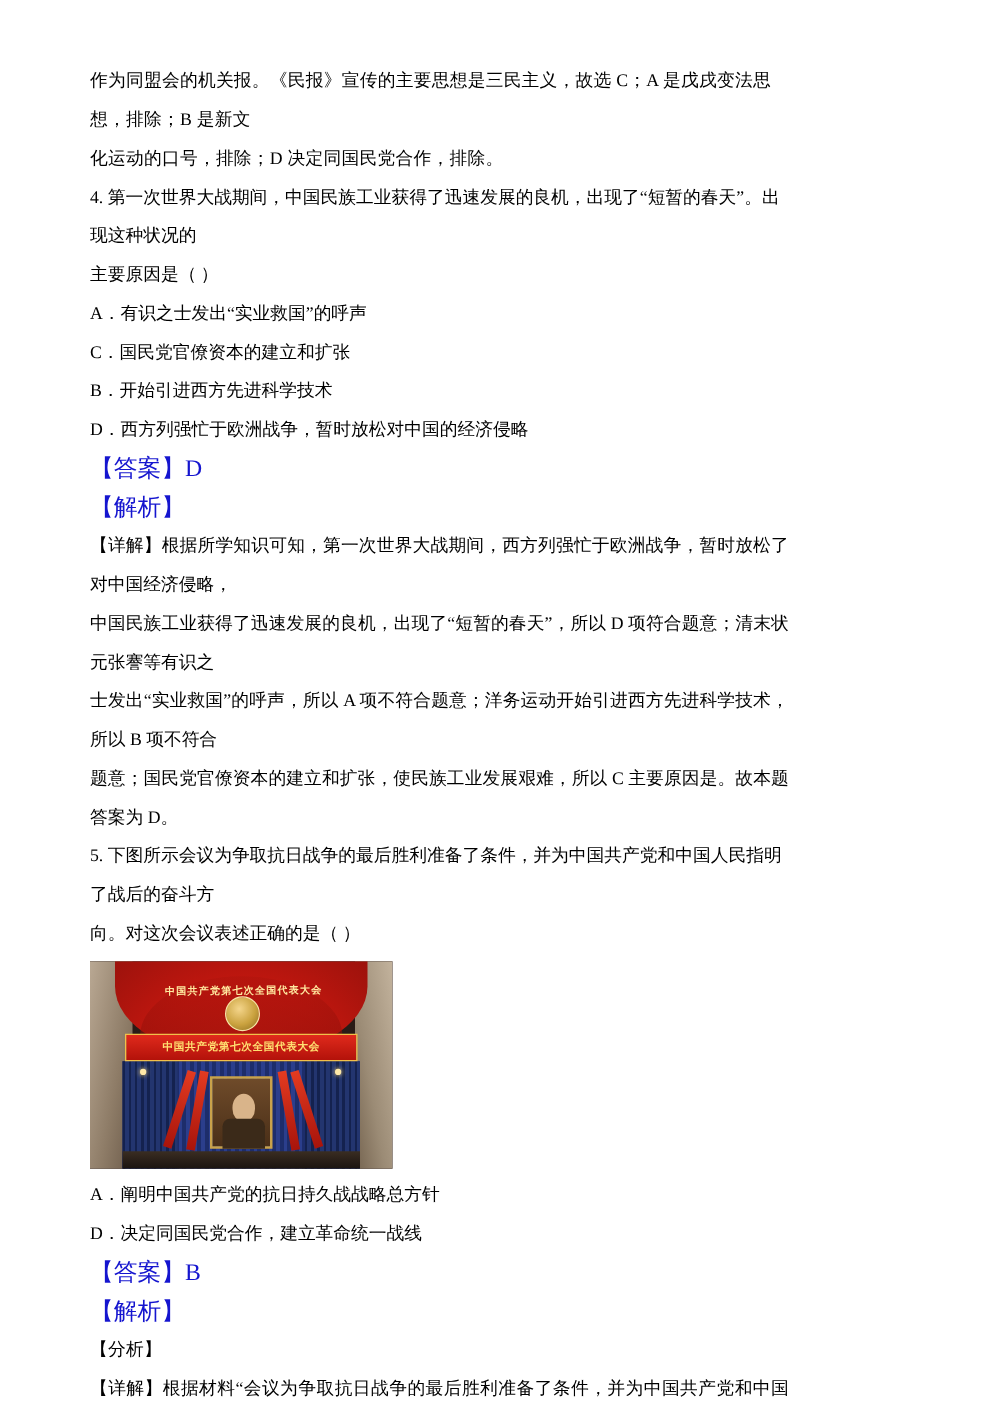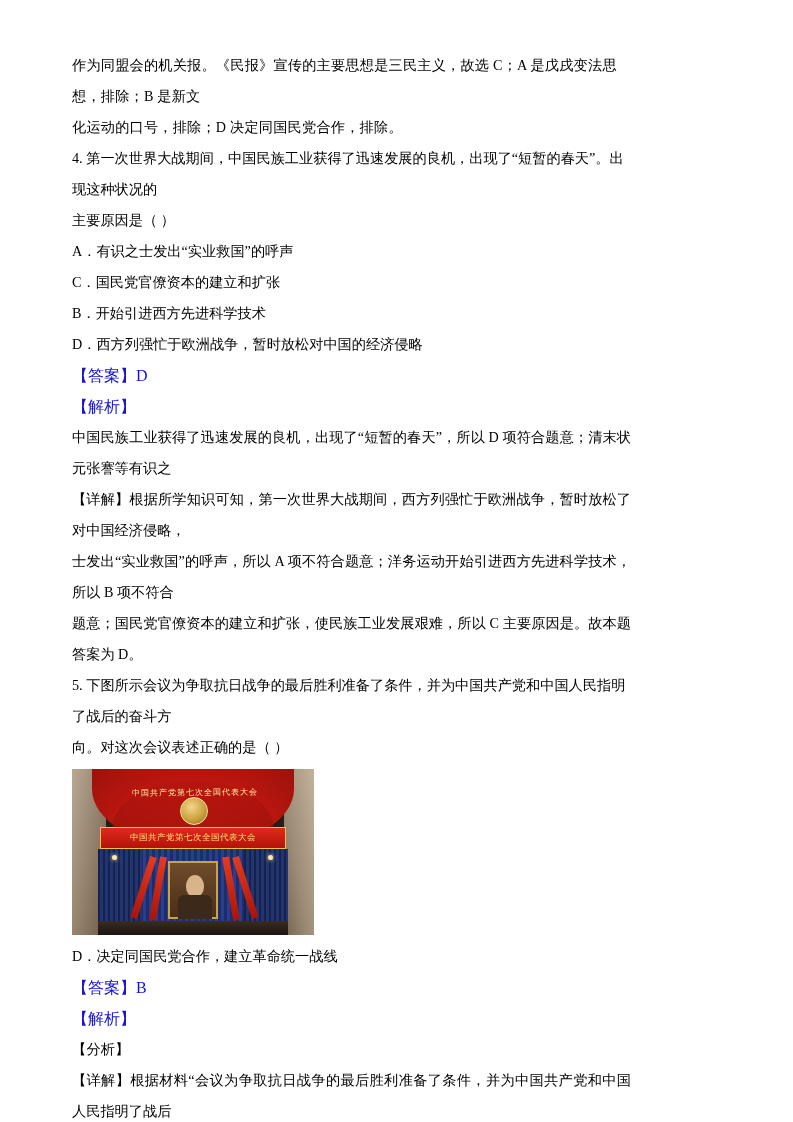--- a/index.html
+++ b/index.html
@@ -38,21 +38,21 @@
     font-size: 14.2px;
     line-height: 31px;
   }
   .opt {
     font-size: 14.2px;
     line-height: 31px;
     padding-left: 0px;
   }
   .ans {
     color: #1515cf;
-    font-size: 16px;
+    font-size: 19px;
     line-height: 31px;
   }
   .ans .tag {
     color: #1515cf;
   }
   .ans .val {
     color: #1515cf;
   }
   .expl {
     font-size: 14.2px;
@@ -61,20 +61,21 @@
   }
   
   .figure {
     width: 242px;
     height: 166px;
     margin: 6px 0 6px 0;
     position: relative;
     overflow: hidden;
     background: #2a1b16;
     border: 0;
+    font-weight: bold;
   }
   .fig-wall-l {
     position: absolute;
     left: 0; top: 0; width: 34px; height: 166px;
     background: linear-gradient(100deg,#b9a893 0%, #8e7c67 60%, #6d5c4b 100%);
   }
   .fig-wall-r {
     position: absolute;
     right: 0; top: 0; width: 30px; height: 166px;
     background: linear-gradient(260deg,#c3b39d 0%, #9b8b75 60%, #74634f 100%);
@@ -198,22 +199,22 @@
   <div class="opt">A．有识之士发出“实业救国”的呼声</div>
   <div class="opt">C．国民党官僚资本的建立和扩张</div>
   <div class="opt">B．开始引进西方先进科学技术</div>
   <div class="opt">D．西方列强忙于欧洲战争，暂时放松对中国的经济侵略</div>
 
   <div class="ans">
     <span class="tag">【答案】</span><span class="val">D</span>
   </div>
   <div class="ans">【解析】</div>
 
+  <div class="expl">【详解】根据所学知识可知，第一次世界大战期间，西方列强忙于欧洲战争，暂时放松了对中国经济侵略，</div>
   <div class="expl">中国民族工业获得了迅速发展的良机，出现了“短暂的春天”，所以 D 项符合题意；清末状元张謇等有识之</div>
-  <div class="expl">【详解】根据所学知识可知，第一次世界大战期间，西方列强忙于欧洲战争，暂时放松了对中国经济侵略，</div>
   <div class="expl">士发出“实业救国”的呼声，所以 A 项不符合题意；洋务运动开始引进西方先进科学技术，所以 B 项不符合</div>
   <div class="expl">题意；国民党官僚资本的建立和扩张，使民族工业发展艰难，所以 C 主要原因是。故本题答案为 D。</div>
 
   <div class="q-stem">
     <span>5.</span>
     <span>下图所示会议为争取抗日战争的最后胜利准备了条件，并为中国共产党和中国人民指明了战后的奋斗方</span>
   </div>
   <div class="q-stem">向。对这次会议表述正确的是（        ）</div>
 
   <div class="figure">
@@ -235,20 +236,21 @@
     </div>
     <div class="fig-flag" style="left:78px; top:88px; transform: rotate(18deg);"></div>
     <div class="fig-flag" style="left:88px; top:88px; transform: rotate(10deg);"></div>
     <div class="fig-flag" style="left:150px; top:88px; transform: rotate(-10deg);"></div>
     <div class="fig-flag" style="left:160px; top:88px; transform: rotate(-18deg);"></div>
     <div class="fig-lamp" style="left:40px; top:86px;"></div>
     <div class="fig-lamp" style="left:196px; top:86px;"></div>
     <div class="fig-base"></div>
   </div>
 
+  <div class="opt">A．阐明中国共产党的抗日持久战战略总方针</div>
   <div class="opt">D．决定同国民党合作，建立革命统一战线</div>
 
   <div class="ans">
     <span class="tag">【答案】</span><span class="val">B</span>
   </div>
   <div class="ans">【解析】</div>
   <div class="line">【分析】</div>
 
   <div class="expl">【详解】根据材料“会议为争取抗日战争的最后胜利准备了条件，并为中国共产党和中国人民指明了战后</div>
 

